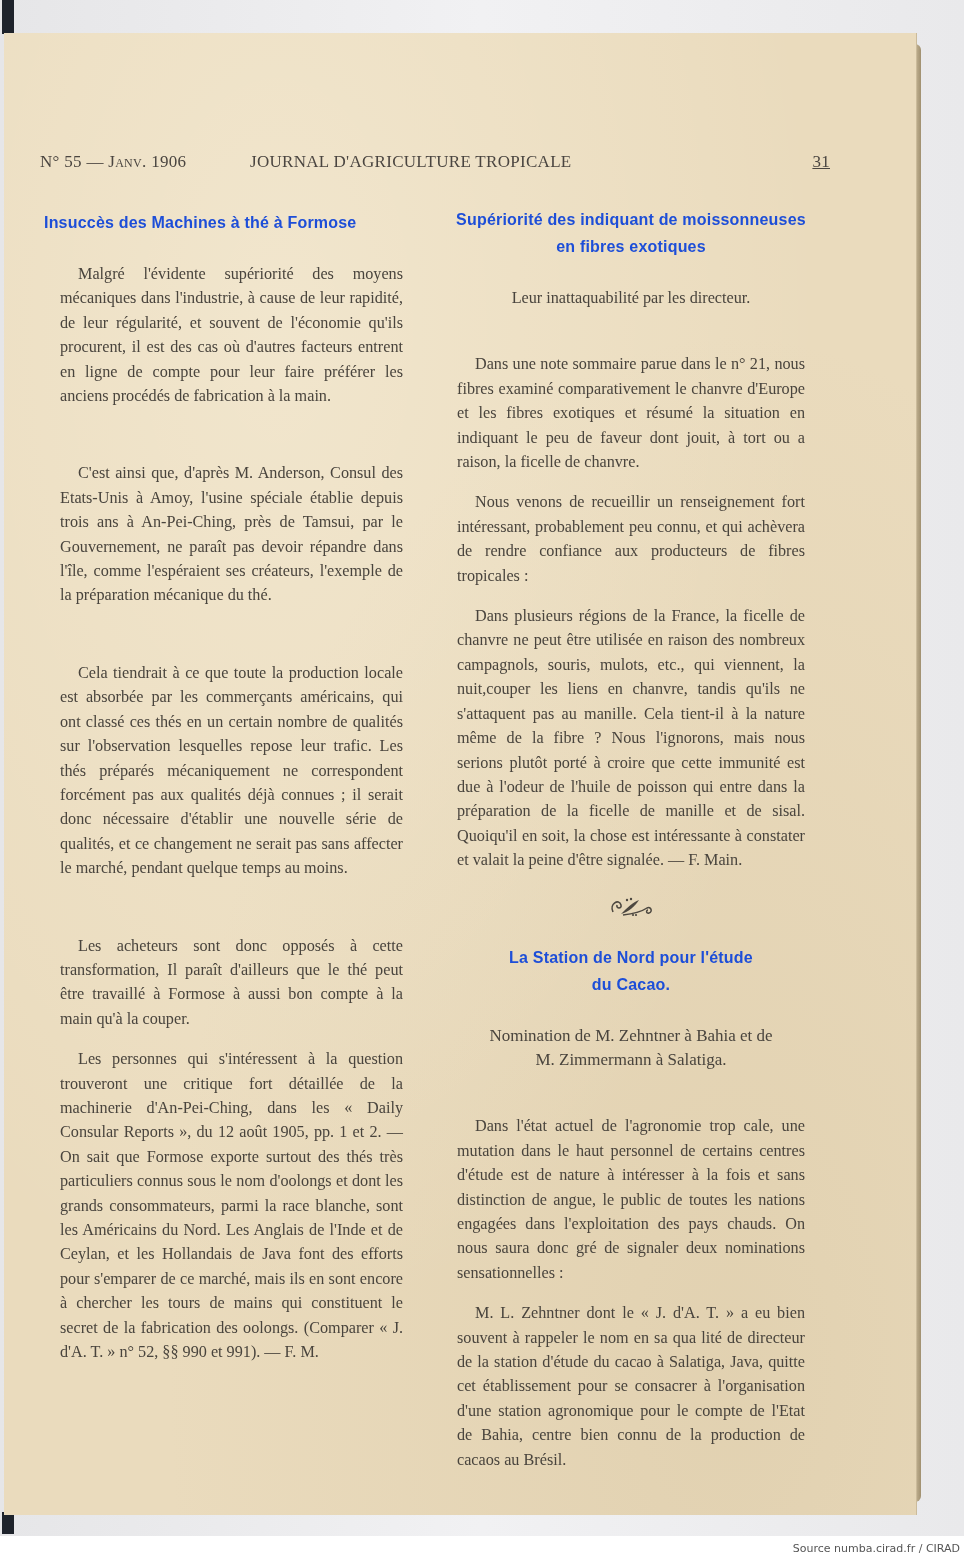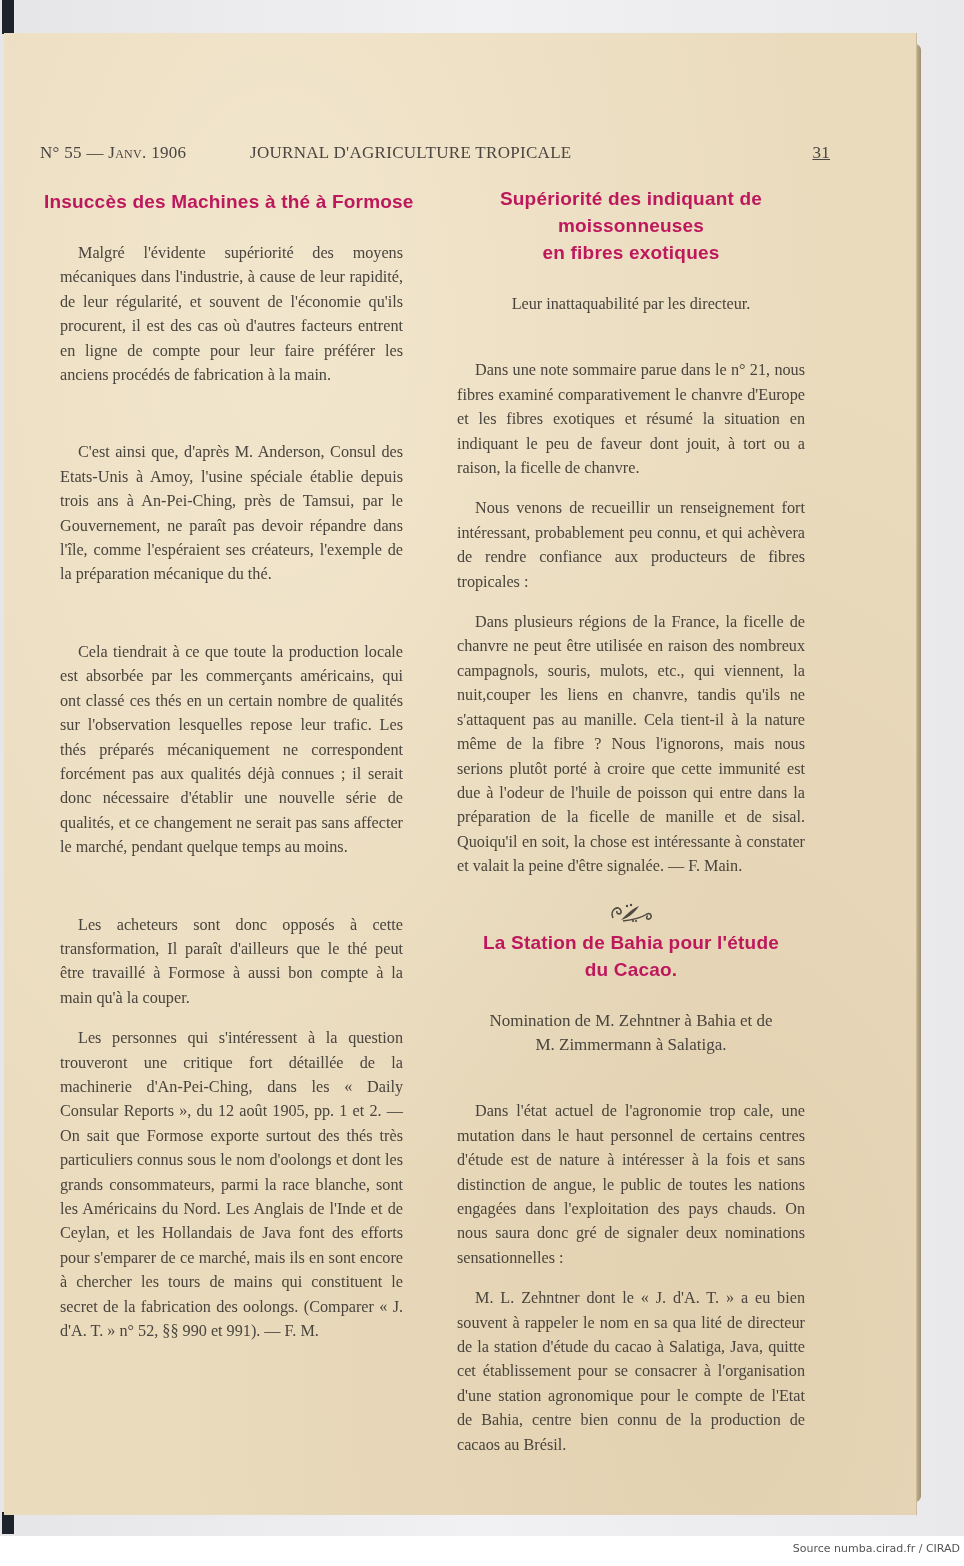--- a/index.html
+++ b/index.html
@@ -24,39 +24,40 @@
   }
   .page {
     position: absolute; left: 4px; top: 33px; width: 912px; height: 1482px;
     background: #eadbbd;
     background-image:
       radial-gradient(ellipse at 30% 20%, rgba(255,250,235,0.35), rgba(0,0,0,0) 60%),
       radial-gradient(ellipse at 80% 90%, rgba(200,180,140,0.25), rgba(0,0,0,0) 55%);
     box-shadow: 1px 0 0 #cbbb9b;
   }
   .running-head {
-    position: absolute; top: 143px; left: 40px; width: 790px; height: 24px;
+    position: absolute; top: 152px; left: 40px; width: 790px; height: 24px;
     color: #4a4540; font-size: 17px; letter-spacing: 0.3px;
   }
   .rh-left { position: absolute; left: 0; top: 0; }
   .rh-center { position: absolute; left: 210px; top: 0; }
   .rh-page { position: absolute; right: 0; top: 0; text-decoration: underline; }
   .sc { font-variant: small-caps; }
 
   .col {
     position: absolute; color: #49443d; font-size: 16.2px; line-height: 24.4px;
     text-align: justify;
   }
   .col-left { left: 44px; top: 188px; width: 375px; }
   .col-right { left: 441px; top: 185px; width: 380px; }
   .col p { margin: 16px; text-indent: 18px; }
   .title {
     font-family: "Liberation Sans", sans-serif; font-weight: bold;
-    color: #be185d; font-size: 19px; text-align: center; line-height: 27px;
+    color: #1d4ed8; font-size: 16px; text-align: center; line-height: 27px;
     letter-spacing: 0.2px;
+    margin-top: 21px;
   }
   .subtitle { text-align: center; text-indent: 0 !important; }
   .gap { height: 21px; }
   .gap-s { height: 10px; }
   .ornament {
     text-align: center; height: 34px; line-height: 34px; color: #4d4840;
   }
   .ornament svg { vertical-align: middle; }
   .source {
     position: absolute; right: 4px; top: 1542px;
@@ -110,21 +111,21 @@
       <path d="M14 18 C20 12, 26 6, 32 4 C28 10, 22 16, 14 18 Z" fill="#4d4840"></path>
       <path d="M16 19 C26 18, 34 16, 40 12 C44 10, 46 16, 42 17 C39 18, 39 14, 41 14" fill="none" stroke="#4d4840" stroke-width="1.5"></path>
       <circle cx="20" cy="4" r="1.2" fill="#4d4840"></circle>
       <circle cx="24" cy="3" r="1.2" fill="#4d4840"></circle>
       <circle cx="26" cy="19" r="1.1" fill="#4d4840"></circle>
       <circle cx="29" cy="19" r="1.1" fill="#4d4840"></circle>
     </svg>
   </div>
 
   <div class="title">
-    <div>La Station de Bahia pour l'étude</div>
+    <div>La Station de Nord pour l'étude</div>
     <div>du Cacao.</div>
   </div>
   <div class="gap-s"></div>
   <p class="subtitle" style="font-size:17px;">
     <span>Nomination de M. Zehntner à Bahia et de</span><br>
     <span>M. Zimmermann à Salatiga.</span>
   </p>
   <div class="gap-s"></div>
   <p>Dans l'état actuel de l'agronomie trop cale, une mutation dans le haut personnel de certains centres d'étude est de nature à intéresser à la fois et sans distinction de angue, le public de toutes les nations engagées dans l'exploitation des pays chauds. On nous saura donc gré de signaler deux nominations sensationnelles :</p>
   <p>M. L. Zehntner dont le « J. d'A. T. » a eu bien souvent à rappeler le nom en sa qua lité de directeur de la station d'étude du cacao à Salatiga, Java, quitte cet établissement pour se consacrer à l'organisation d'une station agronomique pour le compte de l'Etat de Bahia, centre bien connu de la production de cacaos au Brésil.</p>

